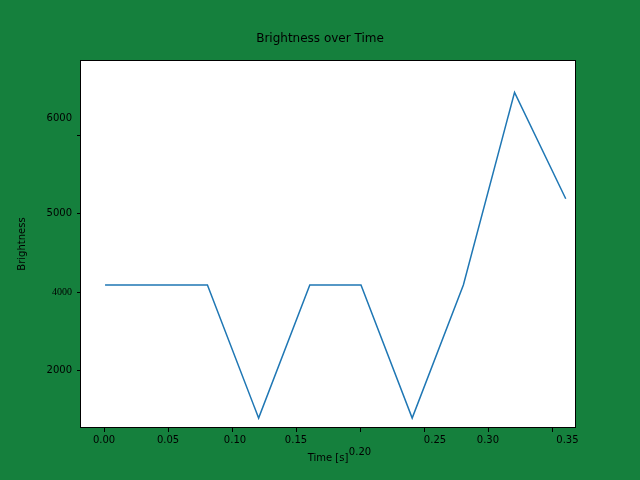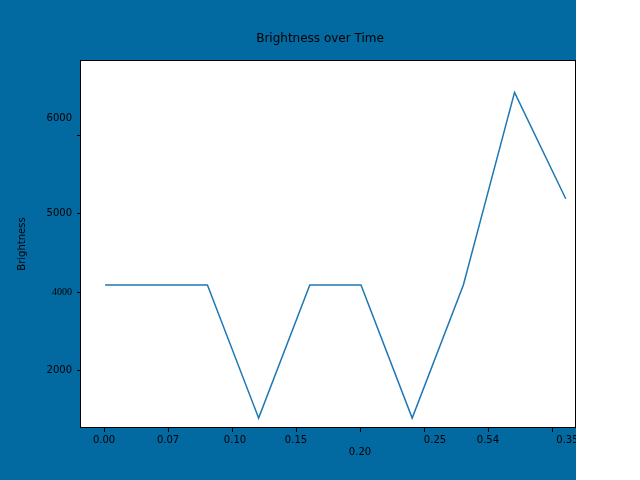--- a/index.html
+++ b/index.html
@@ -2,23 +2,23 @@
 <html><head>
 <meta charset="utf-8">
 <style>
   html, body {
     margin: 0;
     padding: 0;
     background: #ffffff;
   }
   #figure {
     position: relative;
-    width: 576px;
+    width: 640px;
     height: 480px;
-    background: #0369a1;
+    background: #15803d;
     font-family: "DejaVu Sans", sans-serif;
     overflow: hidden;
   }
   #chart-title {
     position: absolute;
     left: 0;
     top: 30px;
     width: 640px;
     text-align: center;
     font-size: 12px;
@@ -109,37 +109,38 @@
 
   <div id="plot-area">
     <svg id="data-svg" viewBox="0 0 496 368" preserveAspectRatio="none">
       <polyline id="series-line" fill="none" stroke="#1f77b4" stroke-width="1.5" stroke-linejoin="miter" stroke-linecap="butt" points="24.06,223.93 126.43,223.93 177.62,357.04 228.80,223.93 279.99,223.93 331.18,357.04 382.37,223.93 433.55,31.32 484.74,137.80"></polyline>
     </svg>
   </div>
 
   <div id="x-ticks"></div>
   <div id="y-ticks"></div>
 
+  <div id="xlabel">Time [s]</div>
 
   <div id="ylabel">Brightness</div>
 
 <div class="tick-mark-x" style="left: 104.058px;"></div>
     <div class="tick-label-x" style="left: 104.058px;">0.00</div>
     <div class="tick-mark-x" style="left: 168.041px;"></div>
-    <div class="tick-label-x" style="left: 168.041px;">0.07</div>
+    <div class="tick-label-x" style="left: 168.041px;">0.05</div>
     <div class="tick-mark-x" style="left: 232.025px;"></div>
     <div class="tick-label-x" style="left: 235px;">0.10</div>
     <div class="tick-mark-x" style="left: 296.008px;"></div>
     <div class="tick-label-x" style="left: 296.008px;">0.15</div>
     <div class="tick-mark-x" style="left: 359.992px;"></div>
     <div class="tick-label-x" style="left: 359.992px; margin-top: 12px;">0.20</div>
     <div class="tick-mark-x" style="left: 423.975px;"></div>
     <div class="tick-label-x" style="left: 435px;">0.25</div>
     <div class="tick-mark-x" style="left: 487.959px;"></div>
-    <div class="tick-label-x" style="left: 487.959px;">0.54</div>
+    <div class="tick-label-x" style="left: 487.959px;">0.30</div>
     <div class="tick-mark-x" style="left: 551.942px;"></div>
     <div class="tick-label-x" style="left: 551.942px; padding-left: 31px;">0.35</div>
     <div class="tick-mark-y" style="top: 370.06px;"></div>
     <div class="tick-label-y" style="top: 370.06px;">2000</div>
     <div class="tick-mark-y" style="top: 291.762px;"></div>
     <div class="tick-label-y" style="top: 291.762px; font-family: Liberation Serif, serif;">4000</div>
     <div class="tick-mark-y" style="top: 213.464px;"></div>
     <div class="tick-label-y" style="top: 213.464px;">5000</div>
     <div class="tick-mark-y" style="top: 135.166px;"></div>
     <div class="tick-label-y" style="top: 118px;">6000</div>

